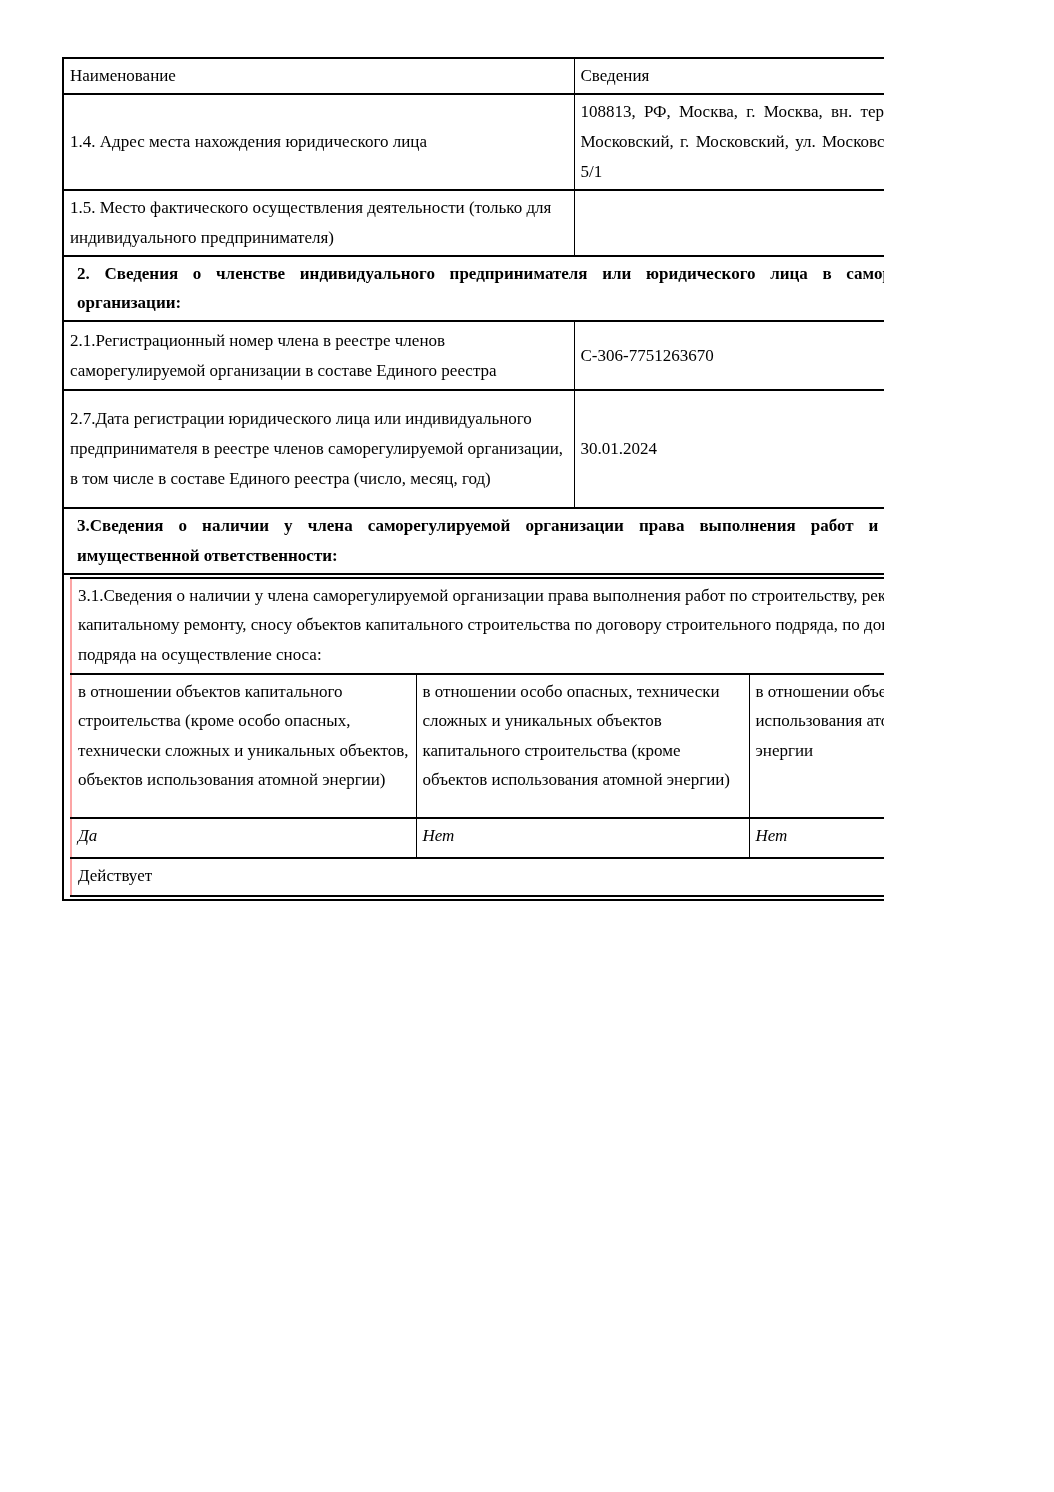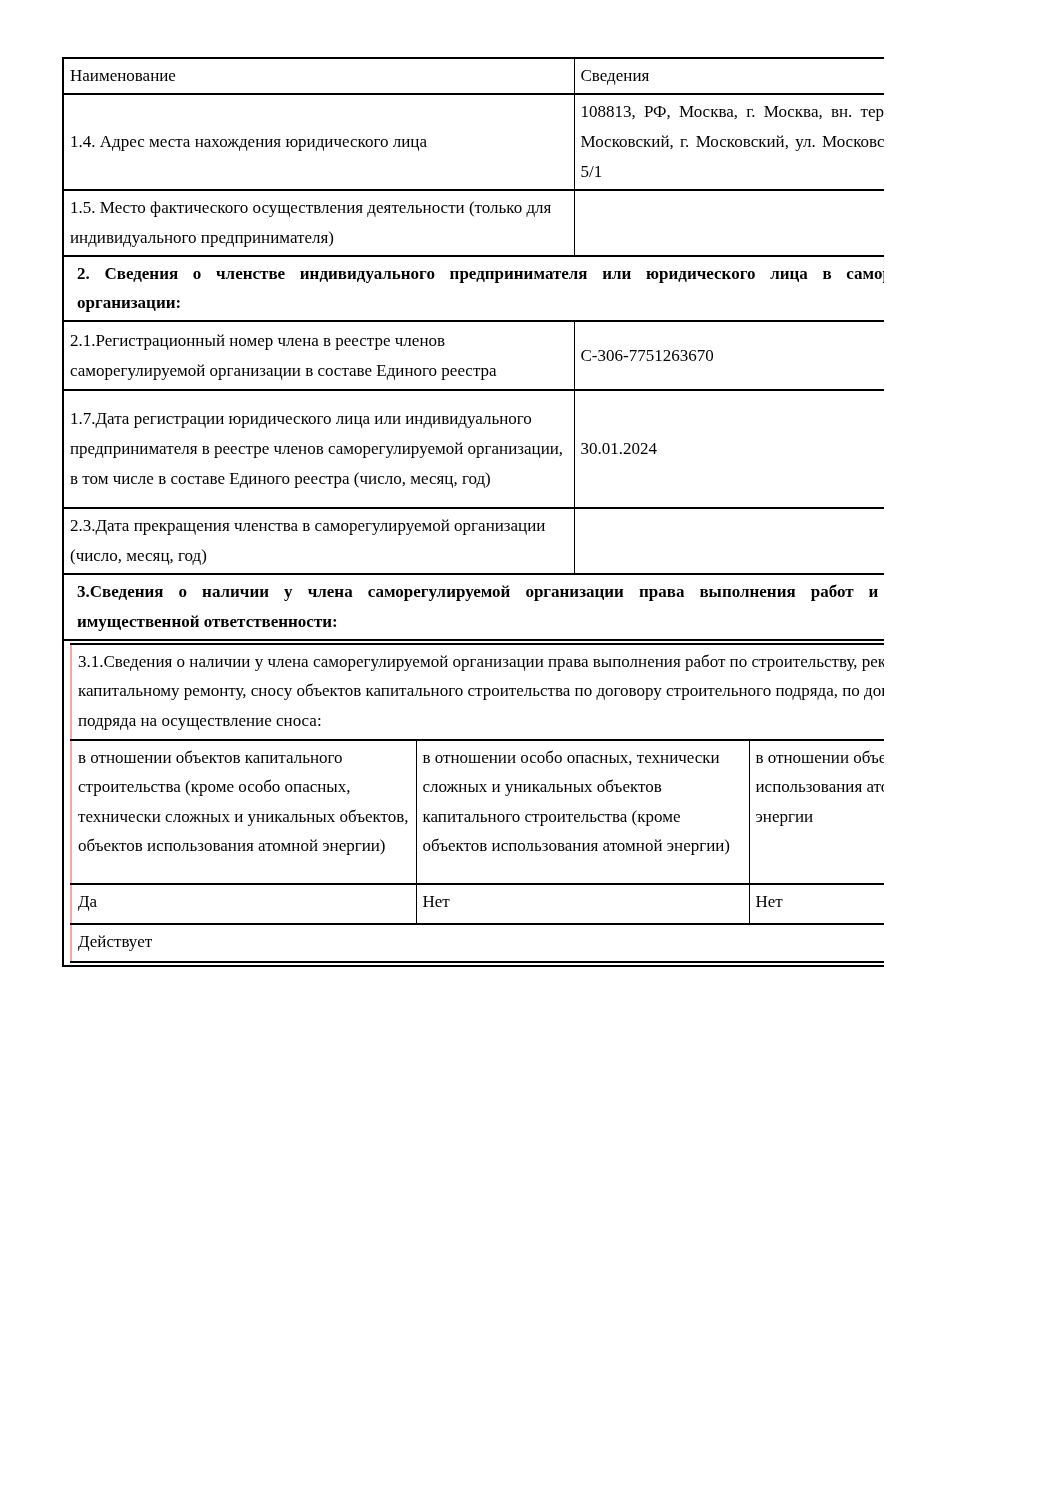--- a/index.html
+++ b/index.html
@@ -72,21 +72,21 @@
     line-height: 1.72;
     vertical-align: top;
     overflow: hidden;
   }
   td.rights-header {
     text-align: justify;
     height: 90px;
     vertical-align: middle;
   }
   td.scope { height: 138px; text-align: left; }
-  td.answer { height: 34px; font-weight: bold; vertical-align: middle; }
+  td.answer { height: 34px; font-weight: bold; vertical-align: middle; font-style: italic; }
   td.status-label { height: 32px; text-align: center; vertical-align: middle; }
   td.status-value { height: 32px; text-align: center; vertical-align: middle; font-weight: bold; }
   .page-number {
     position: absolute;
     left: 986px;
     top: 1433px;
     font-size: 24px;
     line-height: 1.2;
     color: #000000;
   }
@@ -122,28 +122,24 @@
       <tr class="section">
         <td colspan="2">2. Сведения о членстве индивидуального предпринимателя или юридического лица в саморегулируемой организации:</td>
       </tr>
 
       <tr>
         <td class="label h-r21">2.1.Регистрационный номер члена в реестре членов саморегулируемой организации в составе Единого реестра</td>
         <td class="value h-r21">С-306-7751263670</td>
       </tr>
 
       <tr>
-        <td class="label h-r22">1.7.Дата регистрации юридического лица или индивидуального предпринимателя в реестре членов саморегулируемой организации, в том числе в составе Единого реестра (число, месяц, год)</td>
+        <td class="label h-r22">2.7.Дата регистрации юридического лица или индивидуального предпринимателя в реестре членов саморегулируемой организации, в том числе в составе Единого реестра (число, месяц, год)</td>
         <td class="value h-r22">30.01.2024</td>
       </tr>
 
-      <tr>
-        <td class="label h-r23">2.3.Дата прекращения членства в саморегулируемой организации (число, месяц, год)</td>
-        <td class="value h-r23"></td>
-      </tr>
 
 
       <tr class="section">
         <td colspan="2">3.Сведения о наличии у члена саморегулируемой организации права выполнения работ и обеспечении имущественной ответственности:</td>
       </tr>
 
       <tr>
         <td colspan="2" class="nest-wrap">
 
           <table class="rights">

